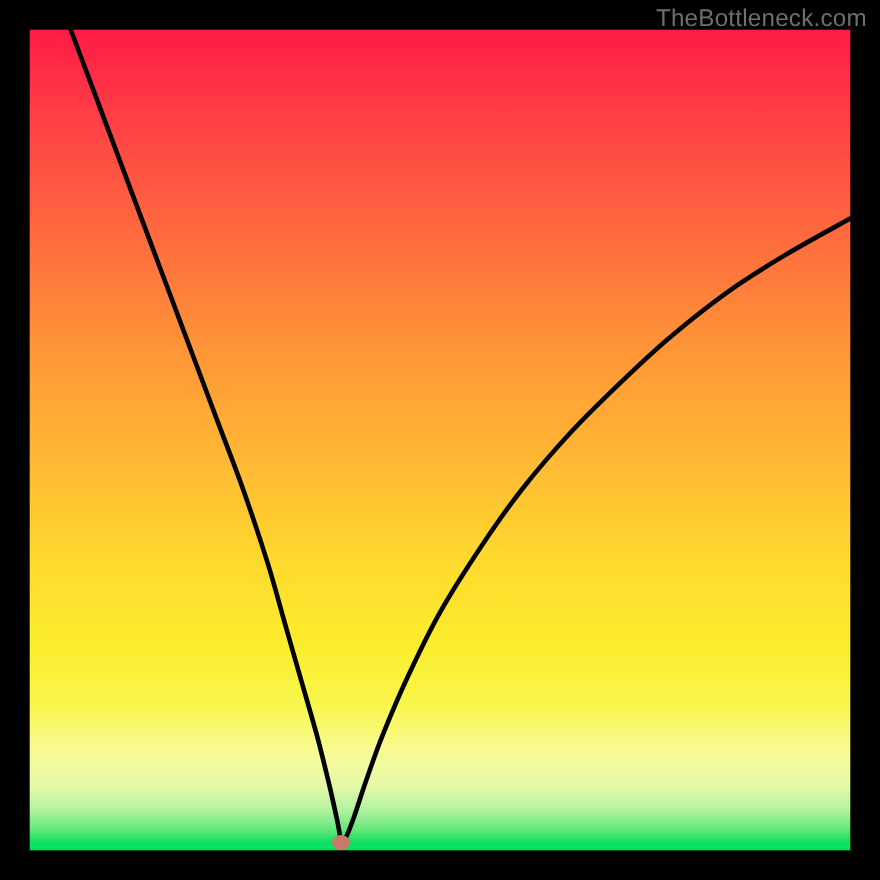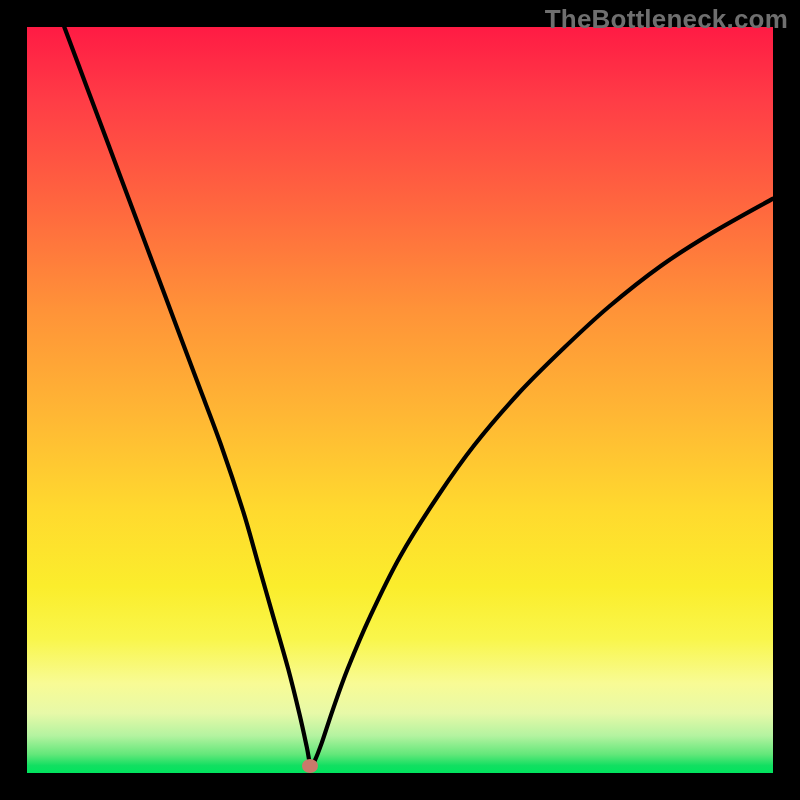--- a/index.html
+++ b/index.html
@@ -40,22 +40,22 @@
       #63e77a 97.5%,
       #12df61 99%,
       #00e45e 100%
     );
   }
   .watermark {
     position: absolute;
     top: 4px;
     right: 12px;
     color: #6f6f6f;
-    font-size: 26px;
-    font-weight: 700;
+    font-size: 22px;
+    font-weight: 400;
     letter-spacing: 0.2px;
     user-select: none;
   }
   svg.curve {
     position: absolute;
     left: 0;
     top: 0;
     width: 746px;
     height: 746px;
     overflow: visible;

